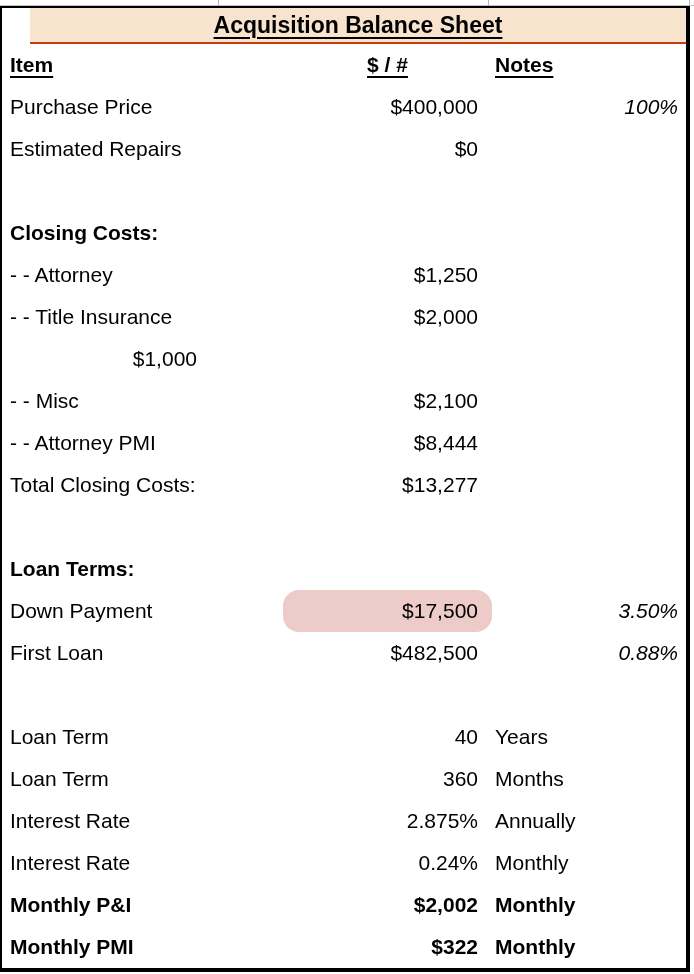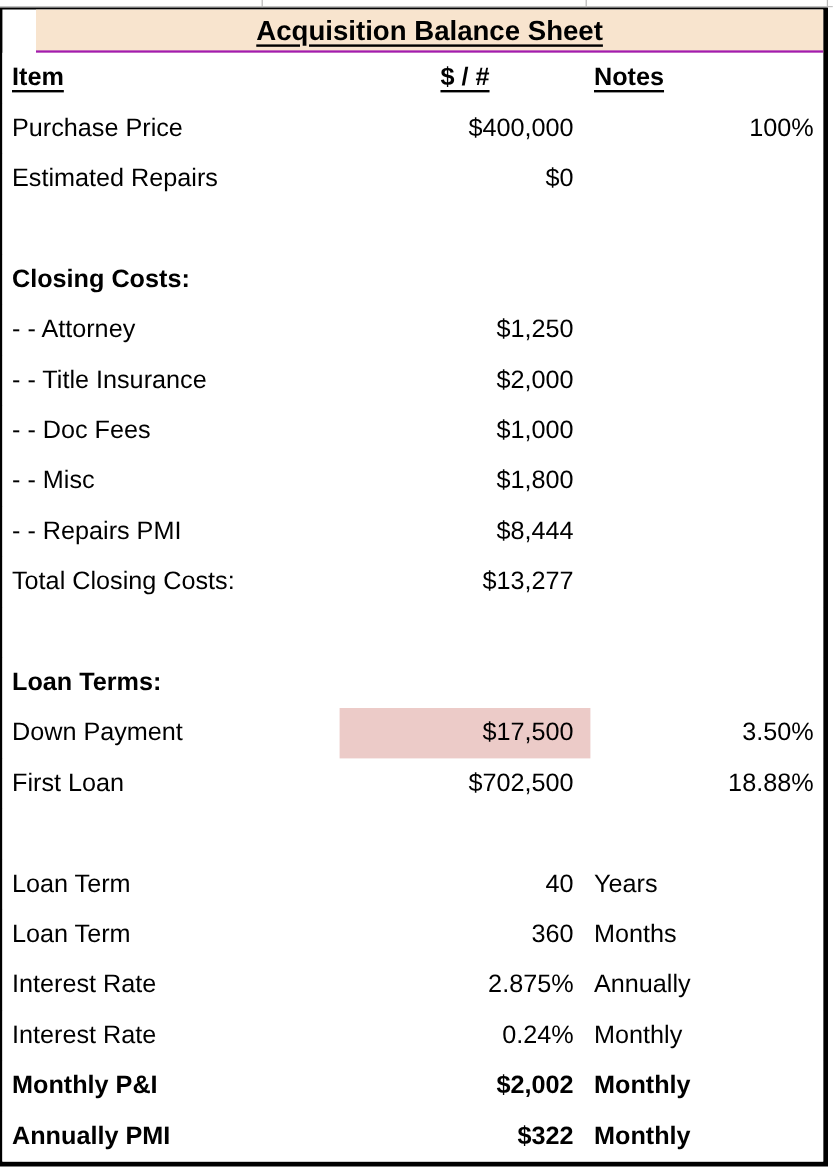--- a/index.html
+++ b/index.html
@@ -25,45 +25,45 @@
 
   .sheet {
     width: 690px;
     border: solid #000;
     border-width: 2px 4px 4px 2px;
     background: #fff;
   }
 
   .title-row {
     height: 36px;
-    border-bottom: 2px solid #a21caf;
+    border-bottom: 2px solid #c2410c;
     background: var(--title-bg, #f8e4ce);
     display: flex; align-items: center; justify-content: center;
     font-weight: bold; font-size: 23px; margin-left: 28px;
   }
 
   .row {
     display: flex; align-items: center;
     height: 42px;
     background: #fff;
   }
   .cell { height: 42px; display: flex; align-items: center; font-size: 21px; }
   .cell.item  { width: 281px; padding-left: 8px; }
   .cell.money { width: 209px; justify-content: flex-end; padding-right: 14px; }
   .cell.notes { flex: 1; padding-left: 3px; padding-right: 8px; }
-  .cell.notes.align-right { justify-content: flex-end; }
+  .cell.notes.align-right { justify-content: flex-end; font-style: italic; }
   .cell.money.center { justify-content: center; padding-right: 0; }
 
   .bold { font-weight: bold; }
   .u {
     text-decoration: underline;
     text-decoration-thickness: 2px;
     text-underline-offset: 4px;
   }
-  .highlight { background: var(--highlight-bg, #eccbc8); }
+  .highlight { background: var(--highlight-bg, #eccbc8); border-radius: 16px; }
 </style>
 </head>
 <body>
 
 <div class="screen">
 
   <div class="top-strip">
     <div class="vline" style="left:218px"></div>
     <div class="vline" style="left:488px"></div>
     <div class="vline" style="left:689px"></div>
@@ -112,31 +112,30 @@
     <div class="cell item">- - Attorney</div>
     <div class="cell money">$1,250</div>
     <div class="cell notes align-left"></div>
   </div>
         <div class="row">
     <div class="cell item">- - Title Insurance</div>
     <div class="cell money">$2,000</div>
     <div class="cell notes align-left"></div>
   </div>
         <div class="row">
-    <div class="cell item">- - Doc Fees</div>
     <div class="cell money">$1,000</div>
     <div class="cell notes align-left"></div>
   </div>
         <div class="row">
     <div class="cell item">- - Misc</div>
-    <div class="cell money">$1,800</div>
+    <div class="cell money">$2,100</div>
     <div class="cell notes align-left"></div>
   </div>
         <div class="row">
-    <div class="cell item">- - Repairs PMI</div>
+    <div class="cell item">- - Attorney PMI</div>
     <div class="cell money">$8,444</div>
     <div class="cell notes align-left"></div>
   </div>
         <div class="row">
     <div class="cell item">Total Closing Costs:</div>
     <div class="cell money">$13,277</div>
     <div class="cell notes align-left"></div>
   </div>
         <div class="row">
     <div class="cell item"></div>
@@ -148,22 +147,22 @@
     <div class="cell money"></div>
     <div class="cell notes align-left"></div>
   </div>
         <div class="row">
     <div class="cell item">Down Payment</div>
     <div class="cell money highlight">$17,500</div>
     <div class="cell notes align-right">3.50%</div>
   </div>
         <div class="row">
     <div class="cell item">First Loan</div>
-    <div class="cell money">$702,500</div>
-    <div class="cell notes align-right">18.88%</div>
+    <div class="cell money">$482,500</div>
+    <div class="cell notes align-right">0.88%</div>
   </div>
         <div class="row">
     <div class="cell item"></div>
     <div class="cell money"></div>
     <div class="cell notes align-left"></div>
   </div>
         <div class="row">
     <div class="cell item">Loan Term</div>
     <div class="cell money">40</div>
     <div class="cell notes align-left">Years</div>
@@ -182,19 +181,19 @@
     <div class="cell item">Interest Rate</div>
     <div class="cell money">0.24%</div>
     <div class="cell notes align-left">Monthly</div>
   </div>
         <div class="row">
     <div class="cell item bold">Monthly P&amp;I</div>
     <div class="cell money bold">$2,002</div>
     <div class="cell notes bold align-left">Monthly</div>
   </div>
         <div class="row">
-    <div class="cell item bold">Annually PMI</div>
+    <div class="cell item bold">Monthly PMI</div>
     <div class="cell money bold">$322</div>
     <div class="cell notes bold align-left">Monthly</div>
   </div>
       </div>
   </div>
 </div>
 
 </body></html>

